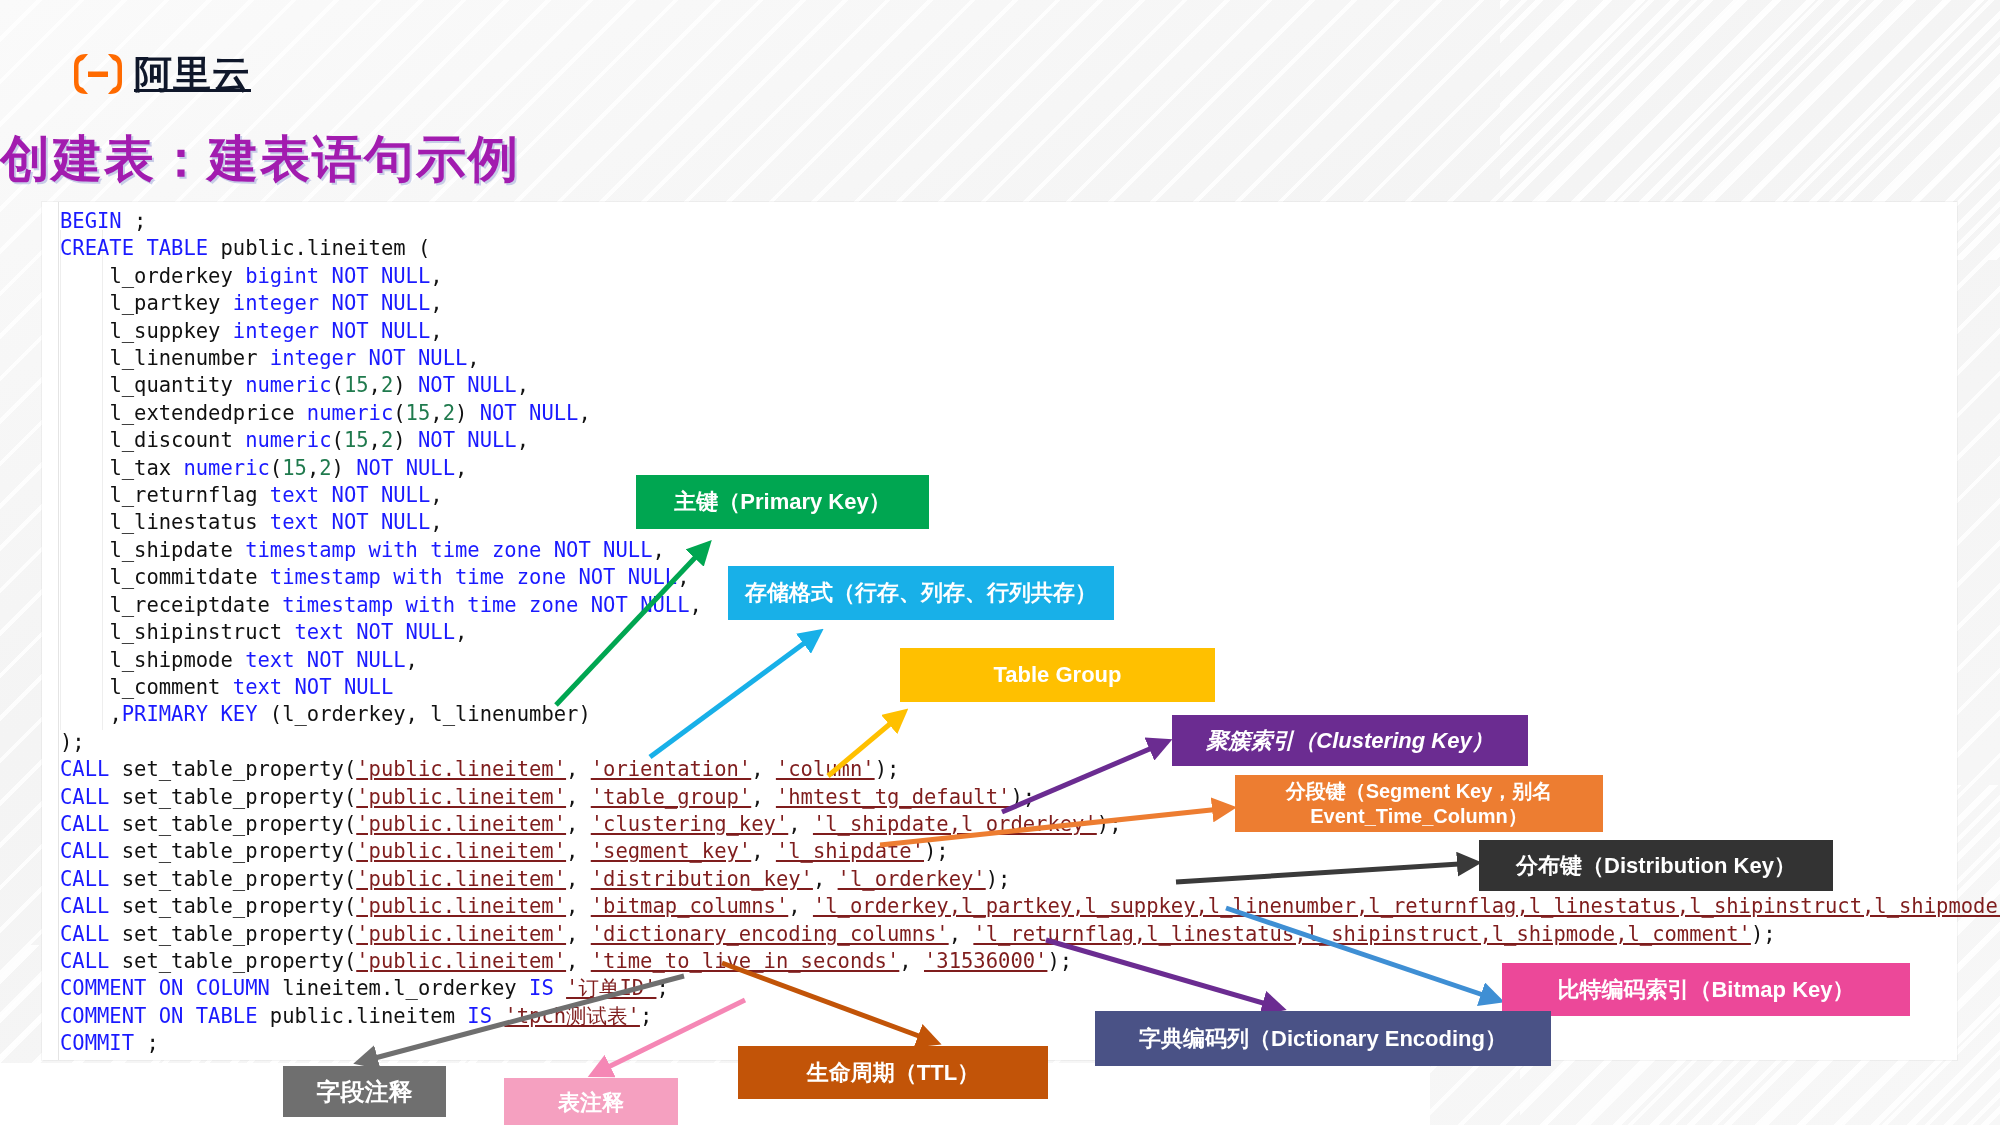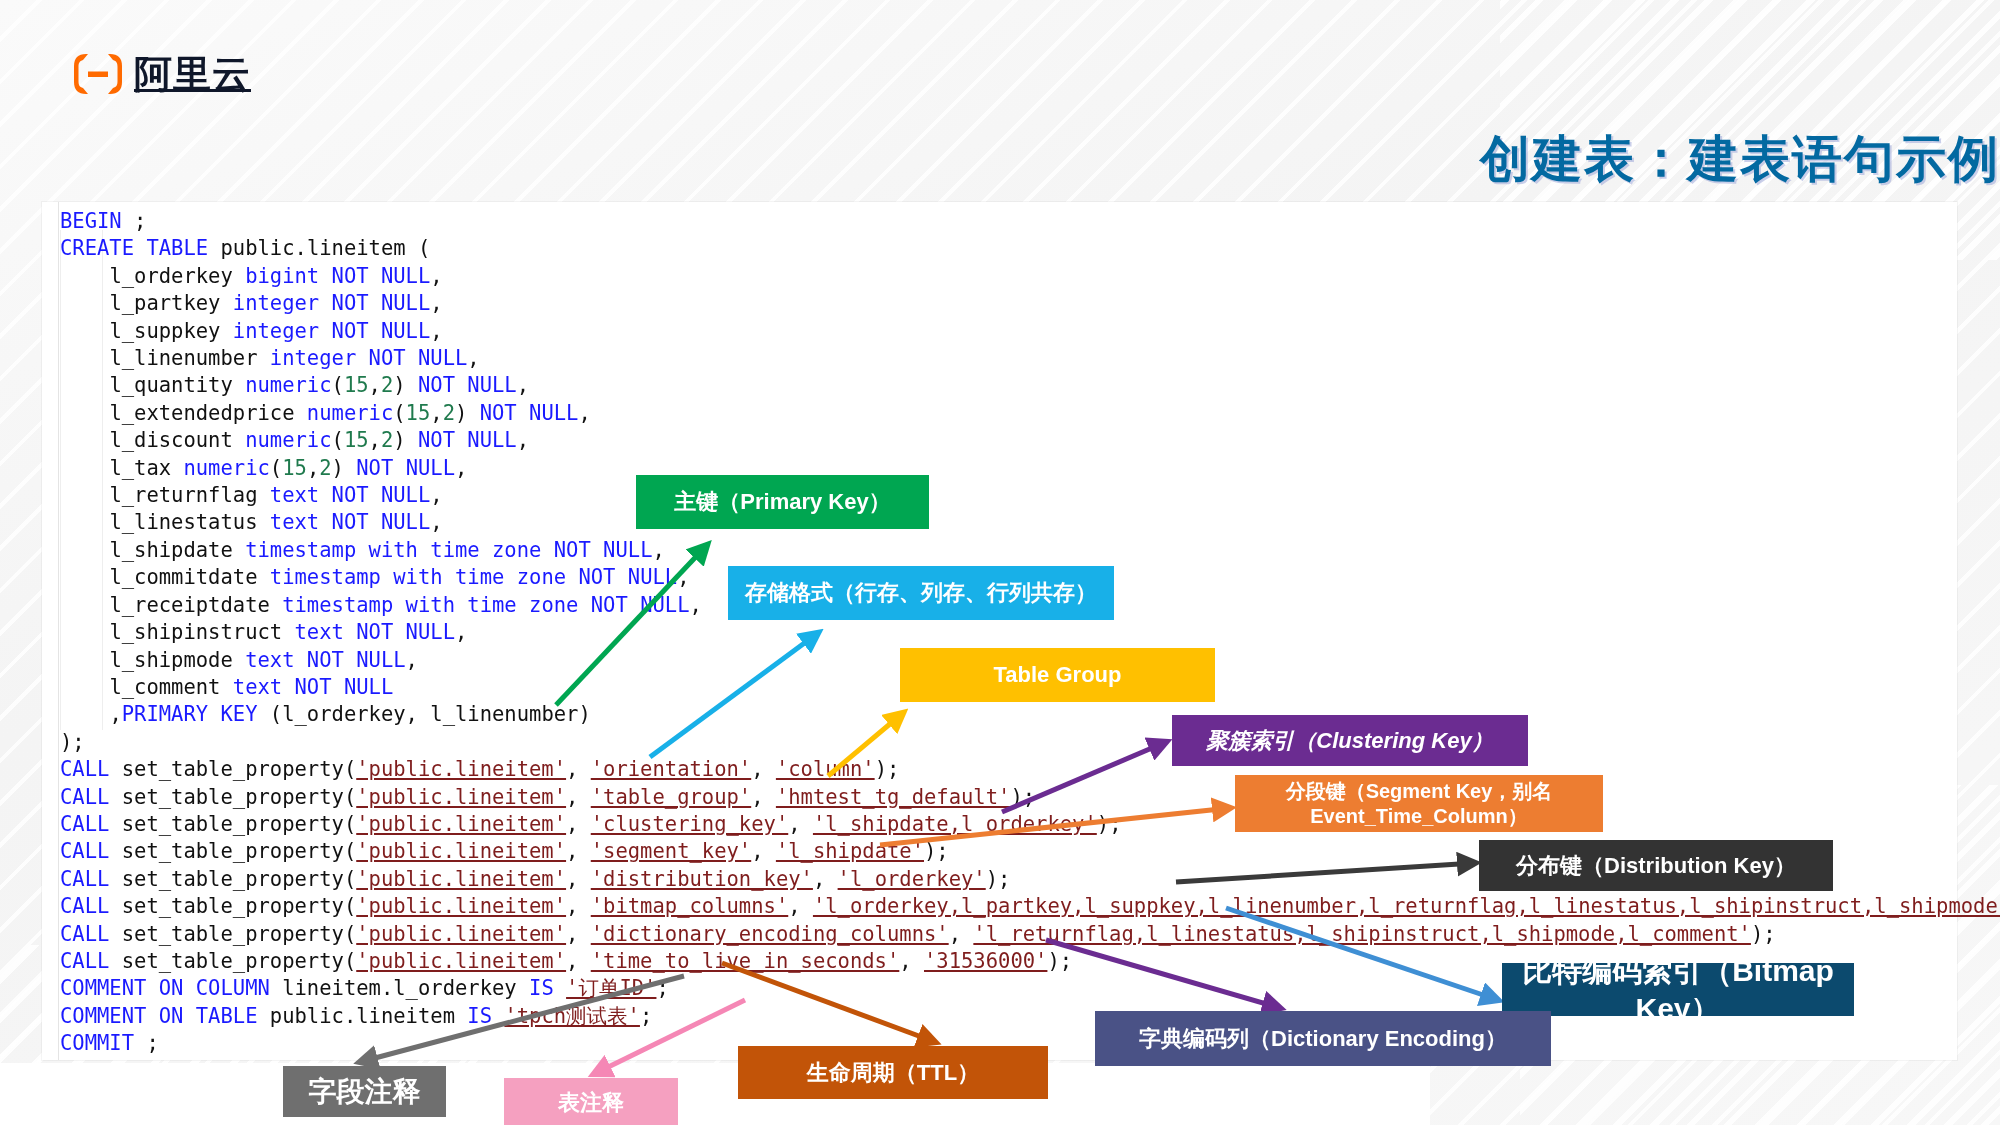--- a/index.html
+++ b/index.html
@@ -51,22 +51,22 @@
   }
   #logo .mark{width:52px;height:44px;display:block;}
   #logo .wordmark{
     font-size:38px;font-weight:700;letter-spacing:1px;
     color:#0f172a;line-height:1;
     font-family:"Liberation Sans", sans-serif;
     text-decoration:underline;
   }
   
   #title{
-    position:absolute;left:0;top:126px;width:2000px;text-align:right;
-    font-size:50px;font-weight:bold;color:#0369a1;
+    position:absolute;left:0;top:126px;width:2000px;text-align:left;
+    font-size:50px;font-weight:bold;color:#a21caf;
     letter-spacing:2px;
     text-shadow:2px 2px 0 rgba(140,150,210,.45);
   }
   
   #code-panel{
     position:absolute;left:42px;top:202px;width:1915px;height:858px;
     background:#ffffff;
     box-shadow:0 0 0 1px rgba(0,0,0,.04);
   }
   #code-gutter{
@@ -217,28 +217,28 @@
     </div>
     <div class="callout" style="left: 1172px; top: 715px; width: 356px; height: 51px; background: rgb(107, 44, 145); font-size: 22px; font-style: italic;">
       <span>聚簇索引（Clustering Key）</span>
     </div>
     <div class="callout" style="left: 1235px; top: 775px; width: 368px; height: 57px; background: rgb(237, 125, 49); font-size: 20px;">
       <span>分段键（Segment Key，别名 Event_Time_Column）</span>
     </div>
     <div class="callout" style="left: 1479px; top: 840px; width: 354px; height: 51px; background: rgb(51, 51, 51); font-size: 22px;">
       <span>分布键（Distribution Key）</span>
     </div>
-    <div class="callout" style="left: 1502px; top: 963px; width: 352px; height: 53px; background: #0c4a6e; font-size: 30px;">
+    <div class="callout" style="left: 1502px; top: 963px; width: 408px; height: 53px; background: #ec4899; font-size: 22px;">
       <span>比特编码索引（Bitmap Key）</span>
     </div>
     <div class="callout" style="left: 1095px; top: 1011px; width: 456px; height: 55px; background: rgb(74, 82, 134); font-size: 22px;">
       <span>字典编码列（Dictionary Encoding）</span>
     </div>
     <div class="callout" style="left: 738px; top: 1046px; width: 310px; height: 53px; background: rgb(194, 84, 8); font-size: 22px;">
       <span>生命周期（TTL）</span>
     </div>
-    <div class="callout" style="left: 283px; top: 1066px; width: 163px; height: 51px; background: rgb(111, 111, 111); font-size: 28px;">
+    <div class="callout" style="left: 283px; top: 1066px; width: 163px; height: 51px; background: rgb(111, 111, 111); font-size: 24px;">
       <span>字段注释</span>
     </div>
     <div class="callout" style="left: 504px; top: 1078px; width: 174px; height: 50px; background: rgb(245, 160, 192); font-size: 22px;">
       <span>表注释</span>
     </div>
   </div>
 
 </body></html>

